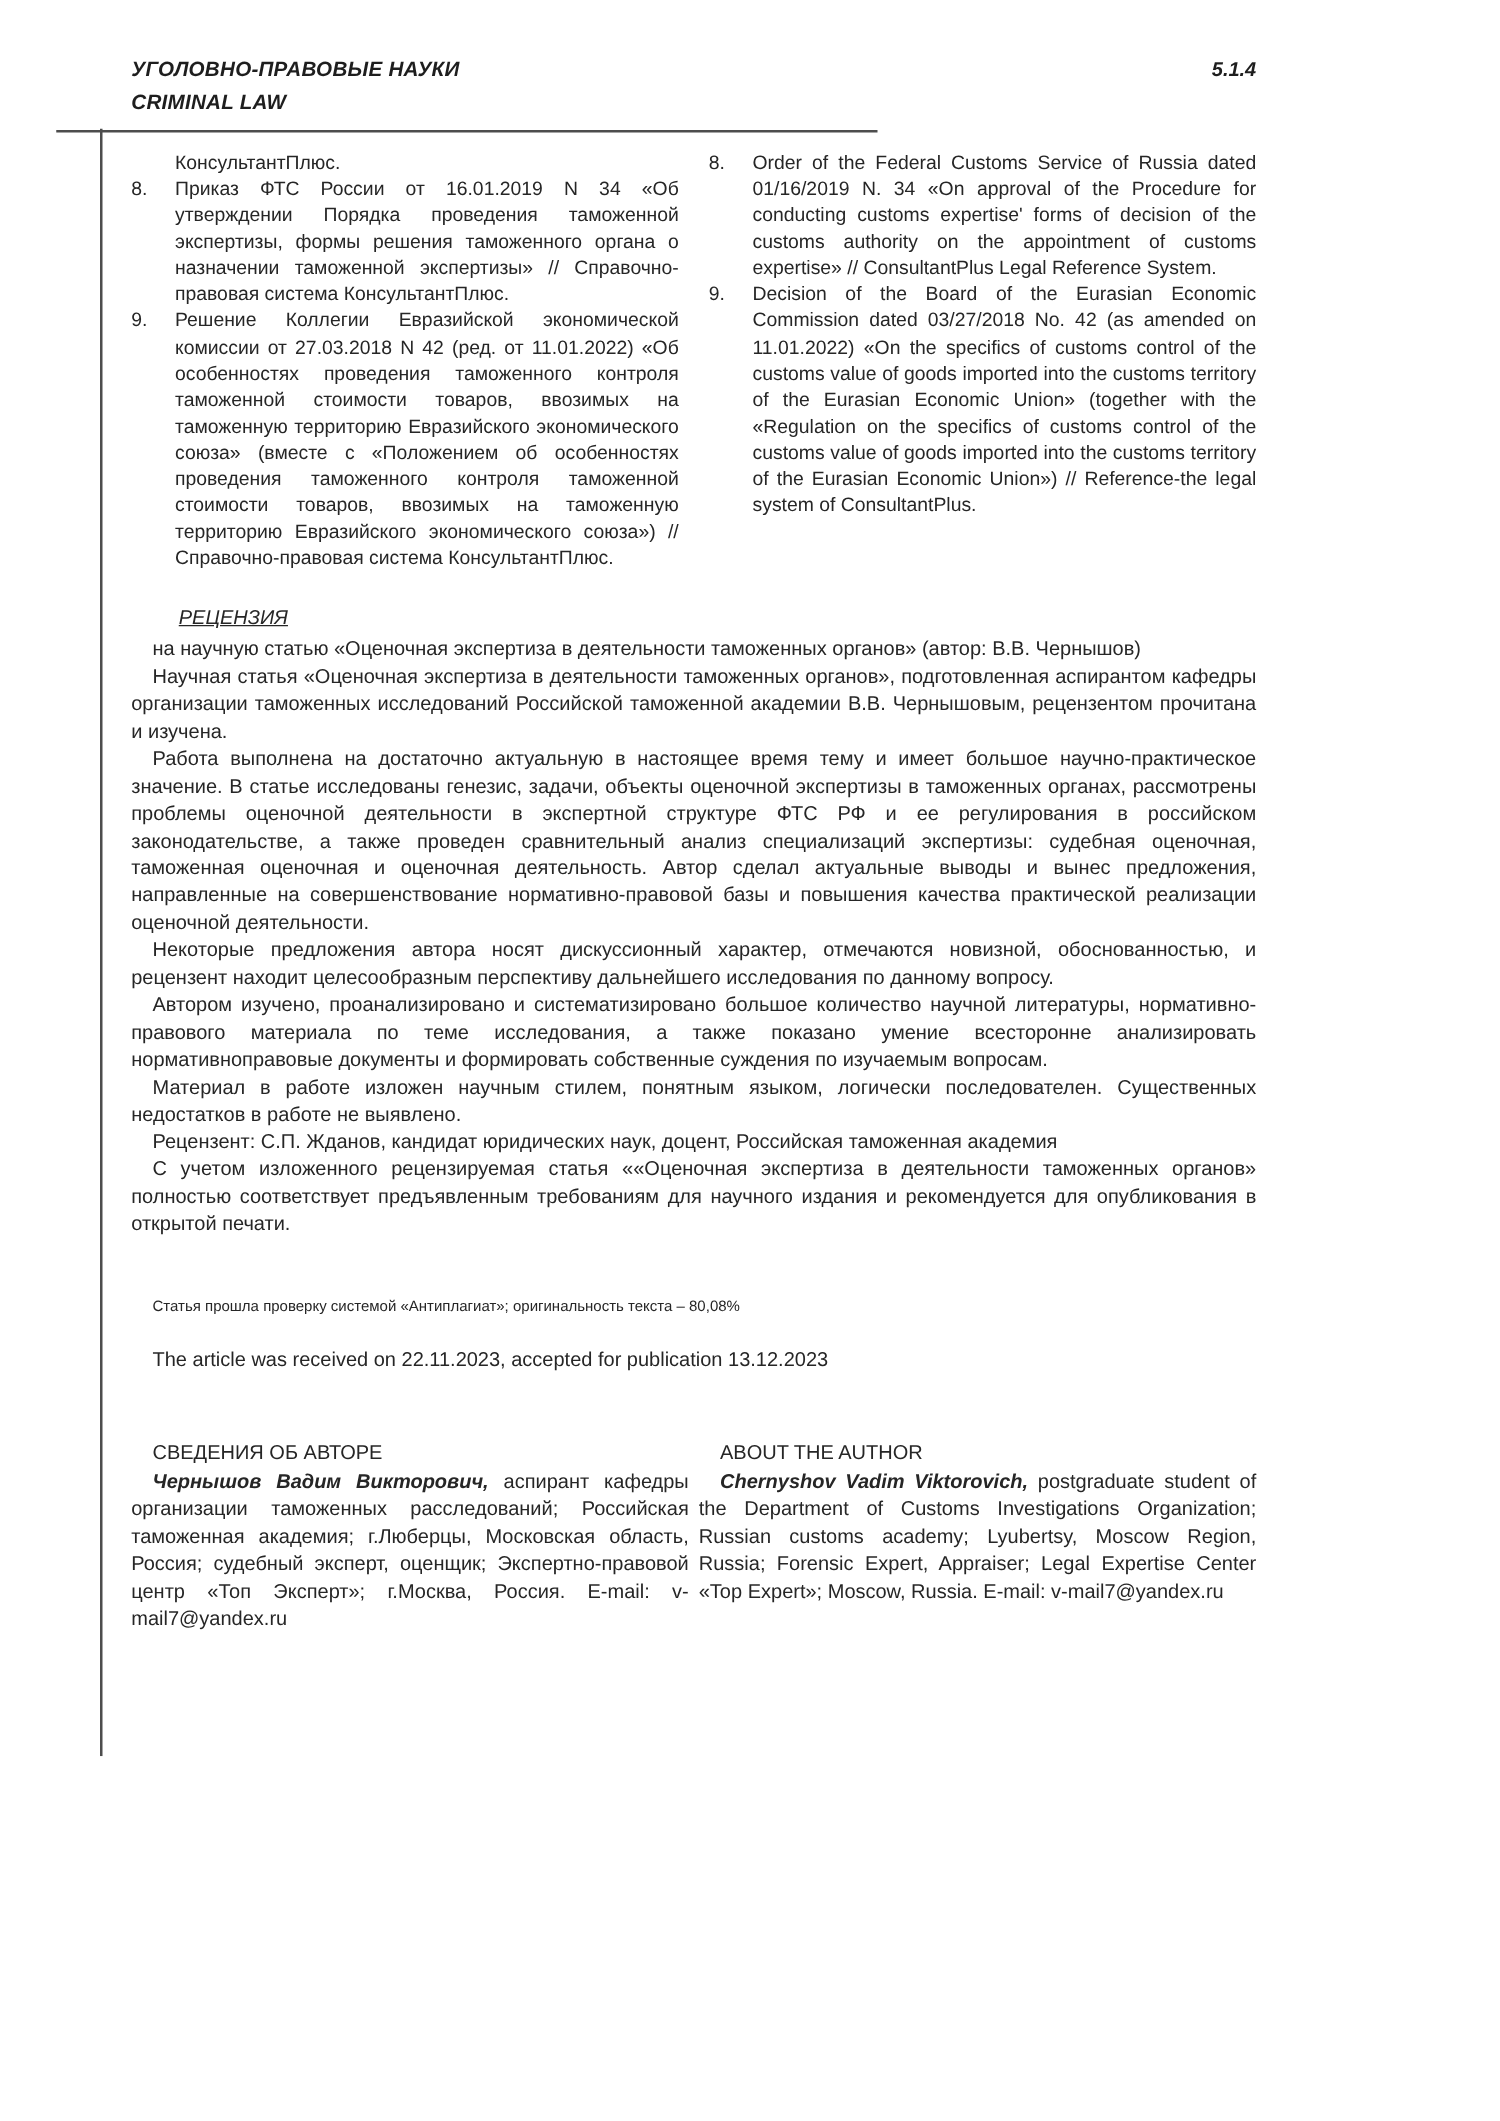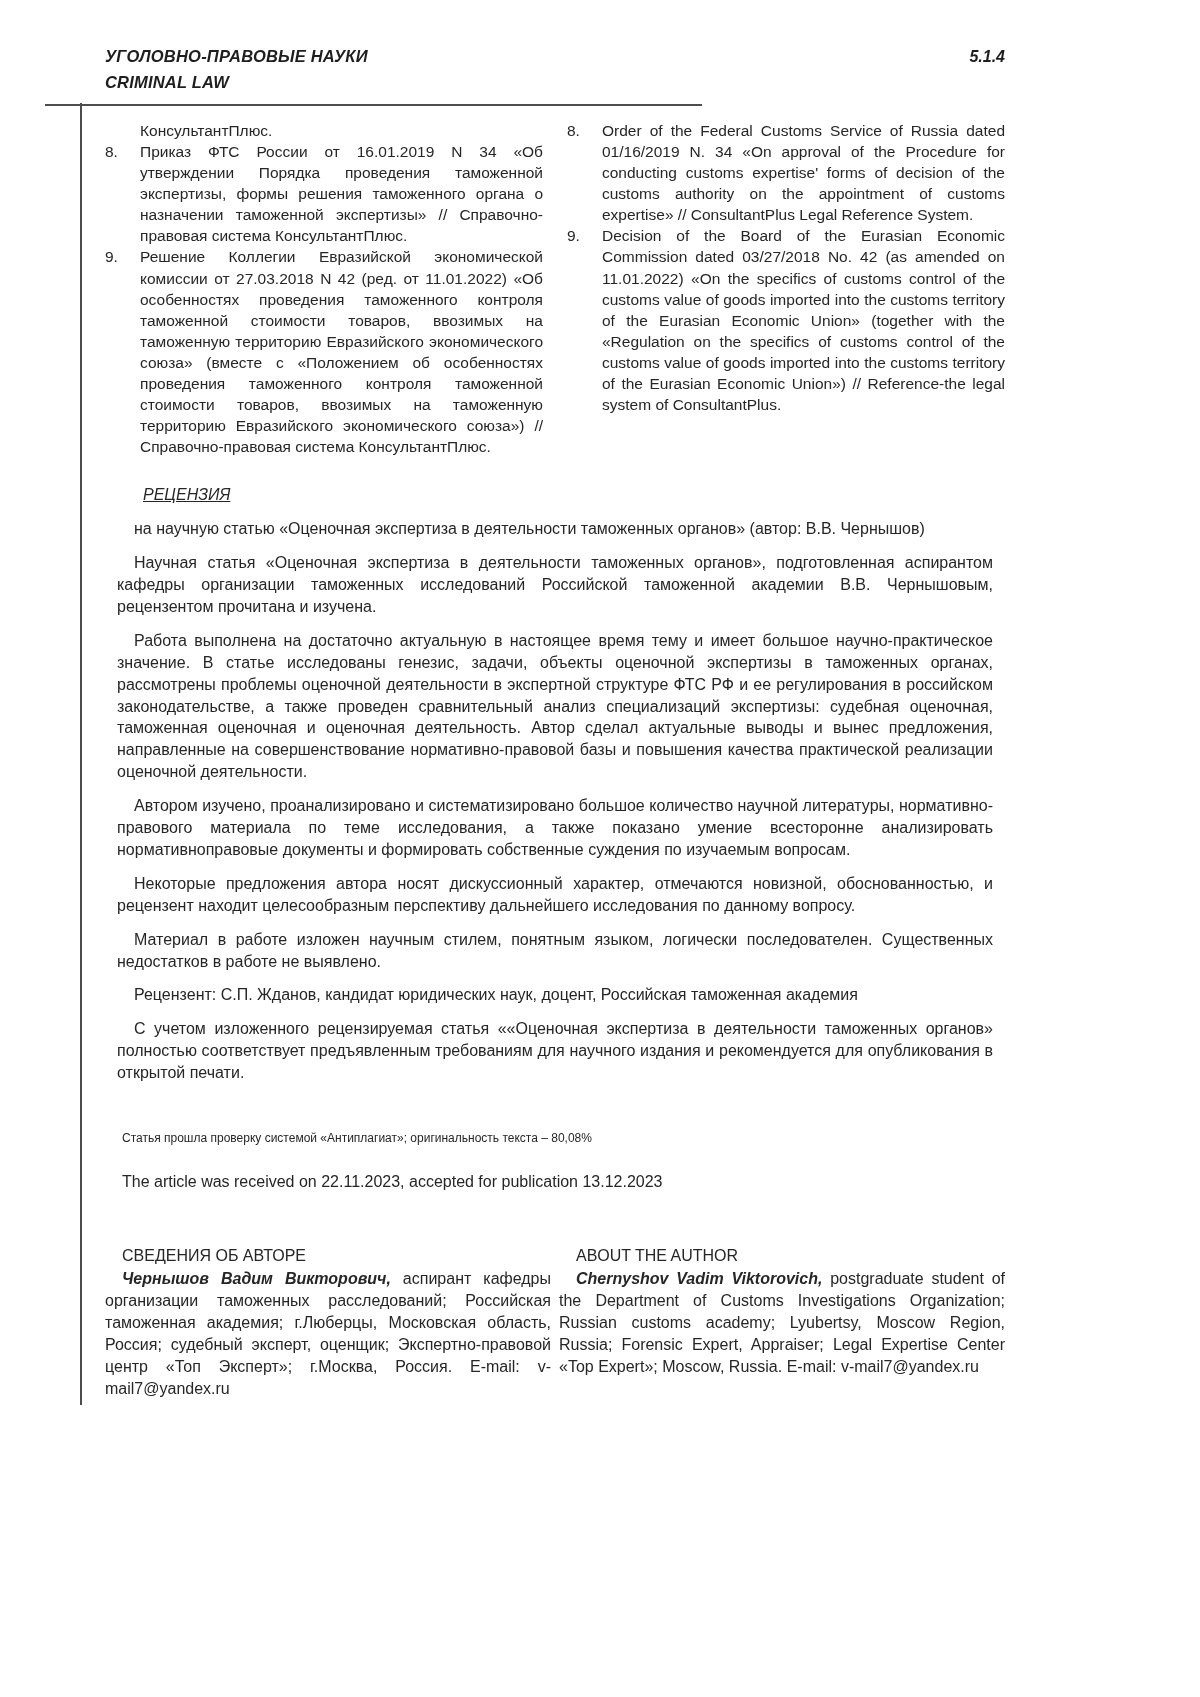--- a/index.html
+++ b/index.html
@@ -50,21 +50,21 @@
   }
   .refs { display: flex; gap: 24px; font-size: 15.5px; line-height: 1.36; }
   .refs .col { flex: 1; min-width: 0; }
   .ref-cont { padding-left: 35px; }
   .ref-item { display: flex; }
   .ref-num { flex: 0 0 35px; }
   .ref-text { flex: 1; text-align: justify; }
   
   .review { margin-top: 27px; font-size: 16px; line-height: 1.37; }
   .review-title { font-style: italic; text-decoration: underline; margin: 0 0 3px 38px; }
-  .review p { margin: 12px; text-align: justify; text-indent: 17px; }
+  .review p { margin: 0; text-align: justify; text-indent: 17px; }
   .review .review-subtitle { text-align: left; }
   
   .note-plagiarism { margin-top: 47px; font-size: 12px; text-indent: 17px; }
   .received { margin-top: 26px; font-size: 16px; line-height: 1.38; }
   .received div { text-indent: 17px; }
   
   .about { margin-top: 52px; display: flex; gap: 8px; font-size: 16px; line-height: 1.37; }
   .about .col { flex: 1; min-width: 0; }
   .about-title { text-indent: 17px; margin-bottom: 1px; }
   .author-text { margin: 0; text-align: justify; text-indent: 17px; }
@@ -124,22 +124,22 @@
           <span class="ref-text">Decision of the Board of the Eurasian Economic Commission dated 03/27/2018 No. 42 (as amended on 11.01.2022) «On the specifics of customs control of the customs value of goods imported into the customs territory of the Eurasian Economic Union» (together with the «Regulation on the specifics of customs control of the customs value of goods imported into the customs territory of the Eurasian Economic Union») // Reference-the legal system of ConsultantPlus.</span>
         </div>
       </div>
     </div>
 
     <div class="review">
       <div class="review-title">РЕЦЕНЗИЯ</div>
       <p class="review-subtitle">на научную статью «Оценочная экспертиза в деятельности таможенных органов» (автор: В.В. Чернышов)</p>
       <p>Научная статья «Оценочная экспертиза в деятельности таможенных органов», подготовленная аспирантом кафедры организации таможенных исследований Российской таможенной академии В.В. Чернышовым, рецензентом прочитана и изучена.</p>
       <p>Работа выполнена на достаточно актуальную в настоящее время тему и имеет большое научно-практическое значение. В статье исследованы генезис, задачи, объекты оценочной экспертизы в таможенных органах, рассмотрены проблемы оценочной деятельности в экспертной структуре ФТС РФ и ее регулирования в российском законодательстве, а также проведен сравнительный анализ специализаций экспертизы: судебная оценочная, таможенная оценочная и оценочная деятельность. Автор сделал актуальные выводы и вынес предложения, направленные на совершенствование нормативно-правовой базы и повышения качества практической реализации оценочной деятельности.</p>
+      <p>Некоторые предложения автора носят дискуссионный характер, отмечаются новизной, обоснованностью, и рецензент находит целесообразным перспективу дальнейшего исследования по данному вопросу.</p>
       <p>Автором изучено, проанализировано и систематизировано большое количество научной литературы, нормативно-правового материала по теме исследования, а также показано умение всесторонне анализировать нормативноправовые документы и формировать собственные суждения по изучаемым вопросам.</p>
-      <p>Некоторые предложения автора носят дискуссионный характер, отмечаются новизной, обоснованностью, и рецензент находит целесообразным перспективу дальнейшего исследования по данному вопросу.</p>
       <p>Материал в работе изложен научным стилем, понятным языком, логически последователен. Существенных недостатков в работе не выявлено.</p>
       <p>Рецензент: С.П. Жданов, кандидат юридических наук, доцент, Российская таможенная академия</p>
       <p>С учетом изложенного рецензируемая статья ««Оценочная экспертиза в деятельности таможенных органов» полностью соответствует предъявленным требованиям для научного издания и рекомендуется для опубликования в открытой печати.</p>
     </div>
 
     <div class="note-plagiarism">Статья прошла проверку системой «Антиплагиат»; оригинальность текста – 80,08%</div>
 
     <div class="received">
       <div>The article was received on 22.11.2023, accepted for publication 13.12.2023</div>
     </div>

